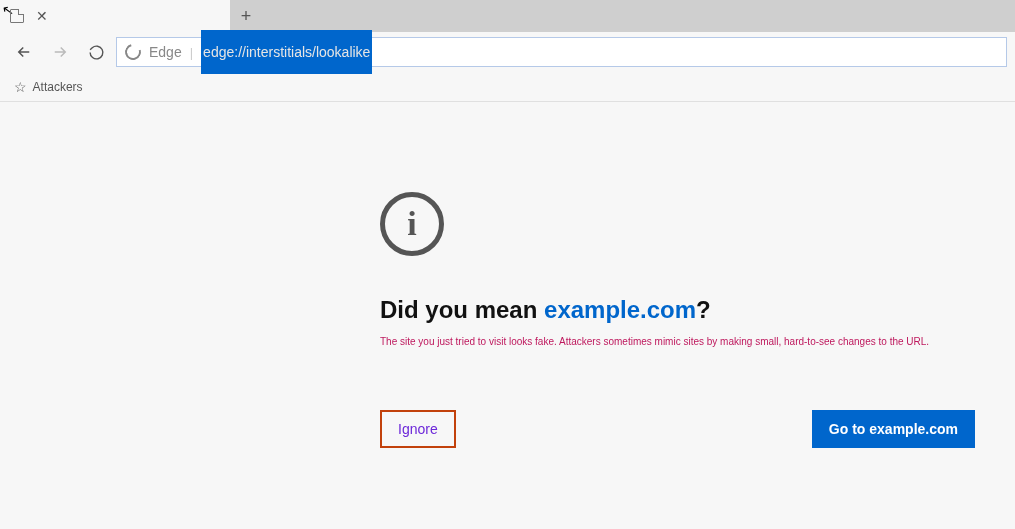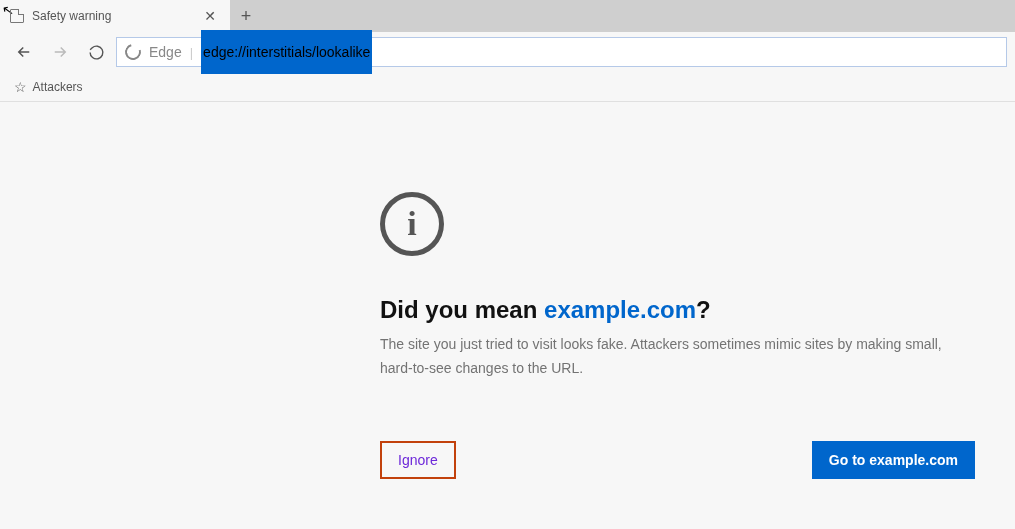--- a/index.html
+++ b/index.html
@@ -93,21 +93,21 @@
       inset:0;
       border-radius:50%;
       border:2px solid #888;
       border-top-color:transparent;
       transform: rotate(30deg);
     }
     .edge-label { color:#888; font-size:14px; }
     .omnibox-sep { color:#ccc; }
     .url-highlight {
       background:#0066cc;
-      color:#000000;
+      color:#e5e5e5;
       padding: 14px 2px;
       font-size:14px;
     }
     .fav-bar {
       height: 30px;
       background:#f7f7f7;
       display:flex;
       align-items:center;
       padding: 0 14px;
       gap: 6px;
@@ -137,22 +137,22 @@
       margin-bottom: 40px;
     }
     .headline {
       font-size: 24px;
       font-weight: 700;
       color:#111;
       margin-bottom: 9px;
     }
     .headline .link { color:#0066cc; }
     .body-text {
-      font-size: 14px;
-      color:#737373;
+      font-size: 10px;
+      color:#be185d;
       line-height: 1.7;
       max-width: 600px;
       margin-bottom: 60px;
     }
     .button-row {
       display:flex;
       justify-content: space-between;
       max-width: 600px;
       align-items:center;
     }
@@ -186,21 +186,20 @@
     }
   </style>
 </head>
 <body>
 
 <div class="cursor-img">↖</div>
 
 <div class="tab-strip">
   <div class="tab">
     <span class="page-icon"></span>
-    <span class="tab-title">Safety warning</span>
     <span class="close-x">✕</span>
   </div>
   <div class="new-tab">+</div>
 </div>
 
 <div class="toolbar">
   <div class="nav-btn">
     <svg width="18" height="18" viewBox="0 0 24 24" fill="none" stroke="currentColor" stroke-width="2">
         <path d="M19 12H5M11 18l-6-6 6-6"></path>
       </svg>

